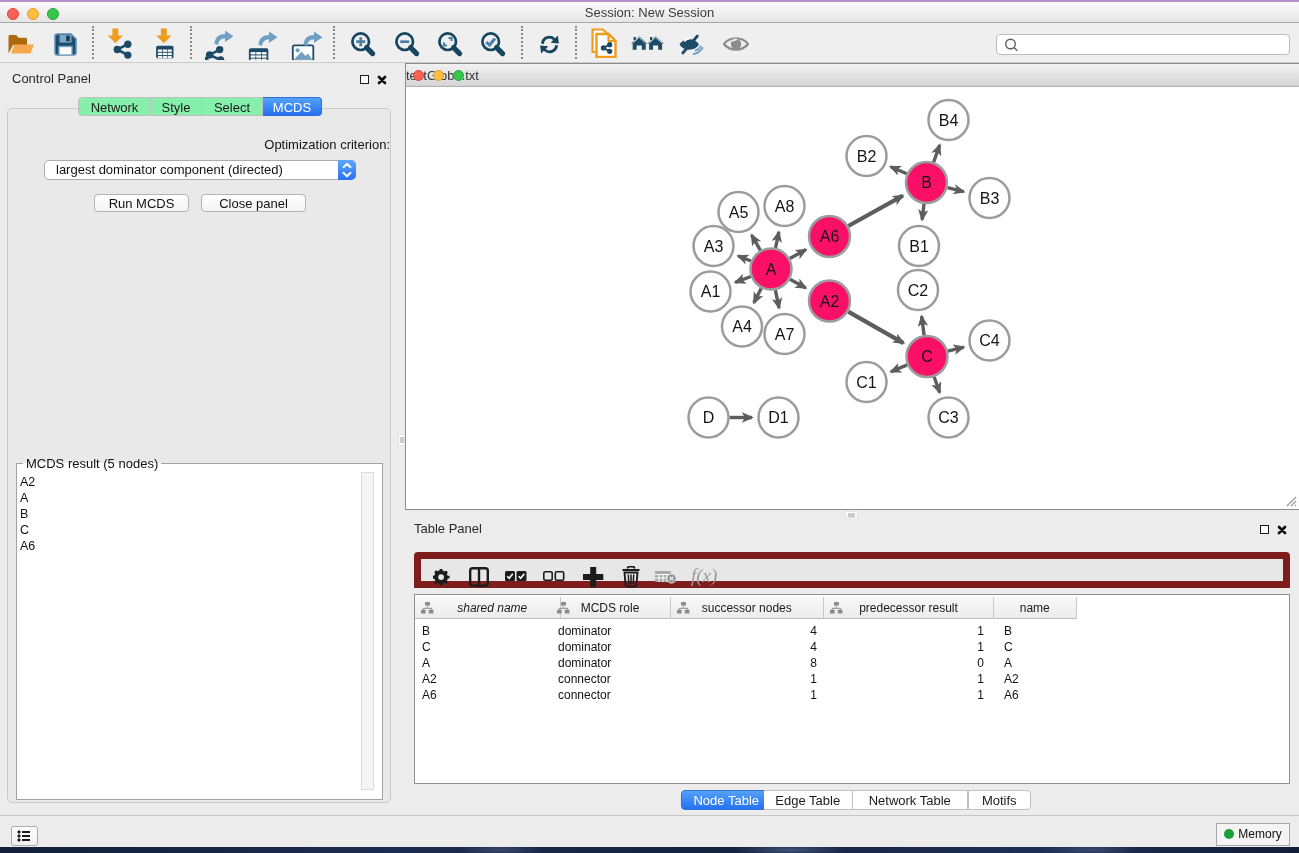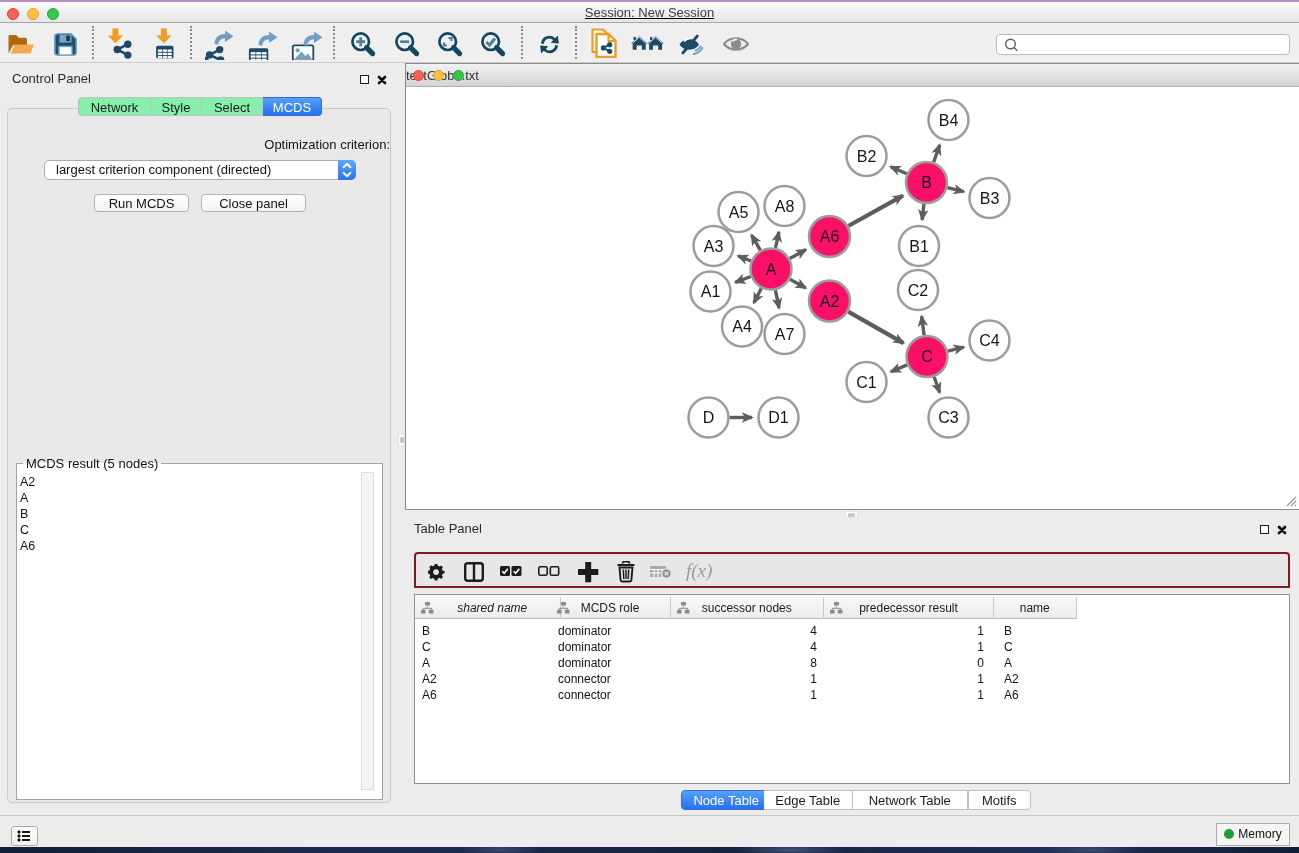--- a/index.html
+++ b/index.html
@@ -1,38 +1,38 @@
 <!DOCTYPE html>
 <html><head><meta charset="utf-8">
 <style>
 *{margin:0;padding:0;box-sizing:border-box;}
 html,body{width:1299px;height:853px;overflow:hidden;background:#ececec;font-family:"Liberation Sans",sans-serif;}
 .abs{position:absolute;}
 #deskTop{left:0;top:0;width:1299px;height:2px;background:#b78fc9;}
-#titlebar{left:0;top:2px;width:1299px;height:34px;background:linear-gradient(#fbfbfb,#d6d6d6);text-decoration:underline;}
+#titlebar{left:0;top:2px;width:1299px;height:34px;background:linear-gradient(#fbfbfb,#d6d6d6);}
 #titlebar .t{width:100%;text-align:center;font-size:13px;color:#3c3c3c;line-height:21px;}
 .tl{border-radius:50%;width:12px;height:12px;top:6px;}
 #toolbar{left:0;top:22px;width:1299px;height:41px;background:#efefef;border-top:1px solid #a6a6a6;border-bottom:1px solid #cdcdcd;}
 .sep{top:3px;height:33px;width:0;border-left:2px dotted #8a8a8a;}
 #search{left:996px;top:11px;width:294px;height:21px;background:#fff;border:1px solid #bbbbbb;border-radius:4px;}
 
 #cpanel{left:0;top:63px;width:399px;height:784px;}
 #cpanelbody{left:7px;top:45px;width:384px;height:695px;background:#e9e9e9;border:1px solid #c9c9c9;border-radius:5px;}
 .tabrow{font-size:13px;color:#1a1a1a;z-index:5;}
 .tab{float:left;height:19px;line-height:19px;text-align:center;background:#86efac;border:1px solid #c0c0c0;border-left:none;}
 .tabsel{background:linear-gradient(#55a1f8,#2671f2);color:#fff;border-color:#2e6fd8;}
 button,.btn{font-family:"Liberation Sans",sans-serif;}
 .btn{display:inline-block;background:linear-gradient(#ffffff,#f4f4f4);border:1px solid #b4b4b4;border-radius:4px;font-size:13px;color:#111;text-align:center;}
 
 #netwin{left:405px;top:63px;width:894px;height:447px;background:#fff;border:1px solid #8c8c8c;border-right:none;}
 #nettitle{left:0;top:0;width:893px;height:23px;background:linear-gradient(#f2f2f2,#d4d4d4);border-bottom:1px solid #b0b0b0;}
 #nettitle .t{width:100%;text-align:left;font-size:13px;color:#333;line-height:23px;}
 
 #tpanel{left:405px;top:518px;width:894px;height:299px;}
-#ttool{left:9px;top:34px;width:876px;height:36px;background:#e7e7e7;border:2px solid #7f1d1d;border-radius:4px 4px 0 0;}
+#ttool{left:9px;top:34px;width:876px;height:36px;background:#e7e7e7;border:7px solid #7f1d1d;border-radius:4px 4px 0 0;}
 #ttable{left:9px;top:76px;width:876px;height:190px;background:#fff;border:1px solid #909090;}
 
 #statusbar{left:0;top:815px;width:1299px;height:32px;background:#ececec;border-top:1px solid #c6c6c6;}
 #deskBot{left:0;top:847px;width:1299px;height:6px;background:radial-gradient(ellipse 60px 8px at 500px 3px,#3a4a6e 0%,transparent 70%),radial-gradient(ellipse 80px 8px at 790px 3px,#41537a 0%,transparent 70%),radial-gradient(ellipse 70px 8px at 1090px 3px,#3a4a6e 0%,transparent 70%),linear-gradient(90deg,#131f38,#1c2c50 30%,#15223e 55%,#1e2f55 80%,#121d36);}
 .hdrcell{position:absolute;top:2px;height:22px;border-right:1px solid #c9c9c9;font-size:12px;color:#1a1a1a;text-align:center;line-height:22px;}
 .rowtxt{position:absolute;font-size:12px;color:#111;height:16px;line-height:16px;}
 </style></head>
 <body>
 <div class="abs" id="deskTop"></div>
 <div class="abs" id="titlebar">
@@ -197,21 +197,21 @@
     </svg>
   <div class="abs tabrow" style="left:78px;top:34px;">
     <div class="tab" style="width:73px;border-left:1px solid #c0c0c0;border-radius:4px 0 0 4px;">Network</div>
     <div class="tab" style="width:51px;">Style</div>
     <div class="tab" style="width:61px;">Select</div>
     <div class="tab tabsel" style="width:59px;border-radius:0 4px 4px 0;">MCDS</div>
   </div>
   <div class="abs" id="cpanelbody">
     <div class="abs" style="left:0;top:28px;width:382px;text-align:right;font-size:13px;color:#141414;">Optimization criterion:</div>
     <div class="abs" style="left:36px;top:51px;width:312px;height:20px;background:#fff;border:1px solid #ababab;border-radius:5px;">
-      <div style="font-size:13px;color:#111;line-height:18px;padding-left:11px;">largest criterion component (directed)</div>
+      <div style="font-size:13px;color:#111;line-height:18px;padding-left:11px;">largest dominator component (directed)</div>
       <div class="abs" style="right:-1px;top:-1px;width:18px;height:20px;background:linear-gradient(#5ea7f9,#2973f3);border-radius:0 5px 5px 0;">
         <svg width="18" height="20">
             <path d="M5.5,7.2 L9,3.8 L12.5,7.2" stroke="#fff" stroke-width="1.9" fill="none" stroke-linecap="round" stroke-linejoin="round"></path>
             <path d="M5.5,12.8 L9,16.2 L12.5,12.8" stroke="#fff" stroke-width="1.9" fill="none" stroke-linecap="round" stroke-linejoin="round"></path>
           </svg>
       </div>
     </div>
     <div class="abs btn" style="left:86px;top:85px;width:95px;height:18px;line-height:17px;">Run MCDS</div>
     <div class="abs btn" style="left:193px;top:85px;width:105px;height:18px;line-height:17px;">Close panel</div>
     <fieldset class="abs" style="left:8px;top:347px;width:367px;height:344px;border:1px solid #a2a2a2;background:#fff;">

